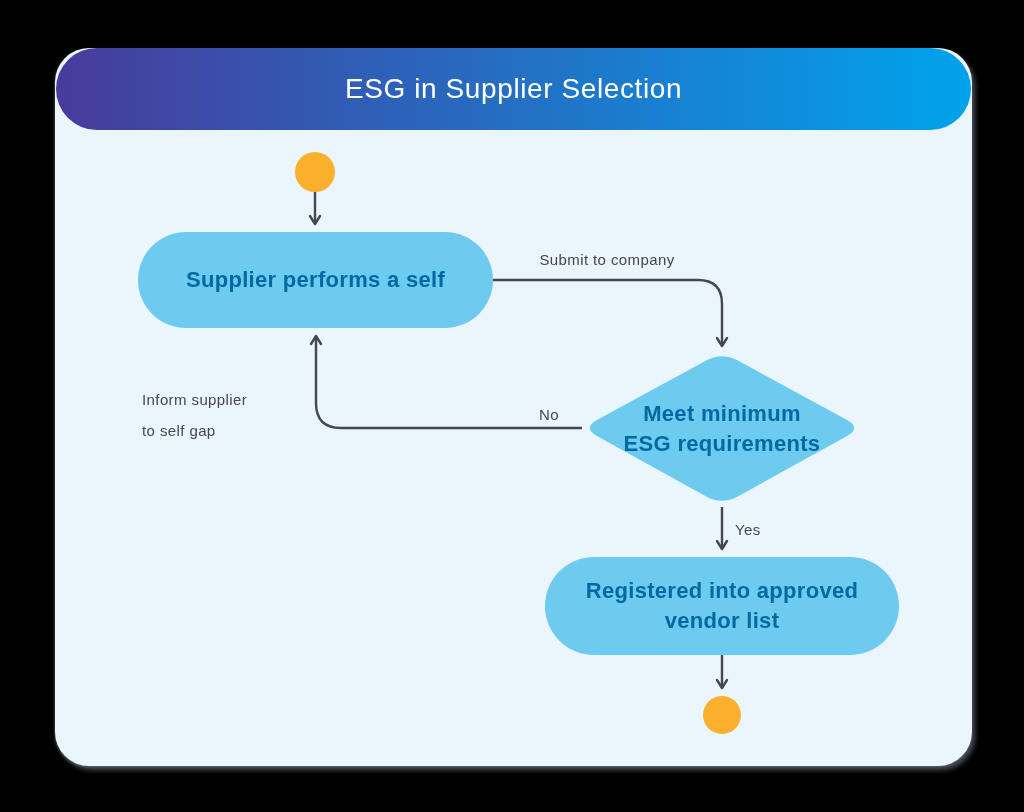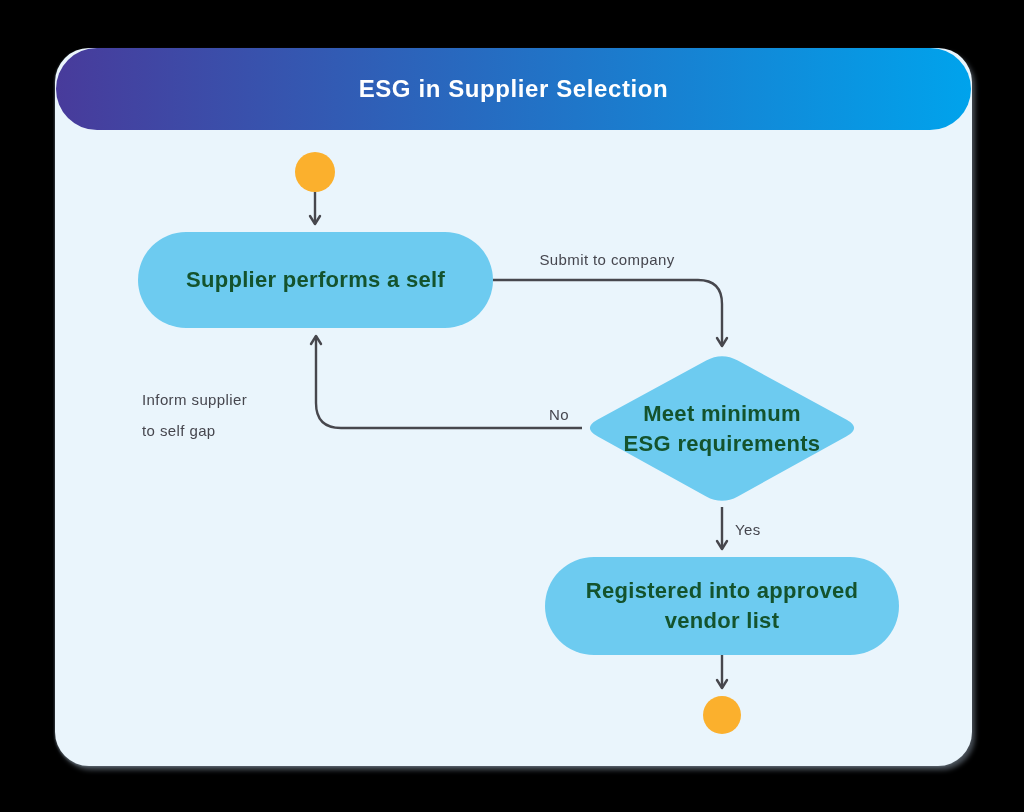--- a/index.html
+++ b/index.html
@@ -35,64 +35,64 @@
     height: 82px;
     border-radius: 41px;
     background: linear-gradient(90deg, #483B9B 0%, #00A3EC 100%);
     display: flex;
     align-items: center;
     justify-content: center;
     z-index: 2;
   }
   .card-title {
     color: #FFFFFF;
-    font-size: 24px;
-    font-weight: 700;
+    font-size: 28px;
+    font-weight: 400;
     letter-spacing: 0.6px;
     margin: 6px;
   }
   .diagram {
     position: absolute;
     inset: 0;
     z-index: 1;
   }
   .diagram svg {
     position: absolute;
     left: 0;
     top: 0;
   }
   .node-label {
     position: absolute;
     display: flex;
     flex-direction: column;
     align-items: center;
     justify-content: center;
     text-align: center;
-    color: #14532d;
+    color: #0369a1;
     font-size: 22px;
     font-weight: 700;
     letter-spacing: 0.3px;
     line-height: 30px;
     pointer-events: none;
   }
   .edge-label {
     position: absolute;
     color: #46464E;
     font-size: 15px;
     font-weight: 400;
     letter-spacing: 0.4px;
     line-height: 31px;
     white-space: nowrap;
     pointer-events: none;
   }
   .label-self     { left: 83px;  top: 184px; width: 355px; height: 96px; }
   .label-decision { left: 527px; top: 304px; width: 280px; height: 153px; }
   .label-vendor   { left: 490px; top: 509px; width: 354px; height: 98px; }
   .label-submit   { left: 457px; top: 196px; width: 190px; text-align: center; }
-  .label-no       { left: 494px; top: 351px; }
+  .label-no       { left: 484px; top: 351px; }
   .label-yes      { left: 680px; top: 466px; }
   .label-inform   { left: 87px;  top: 336px; }
 </style>
 </head>
 <body>
 
 <div class="stage">
   <div class="card">
 
     <div class="card-header">

